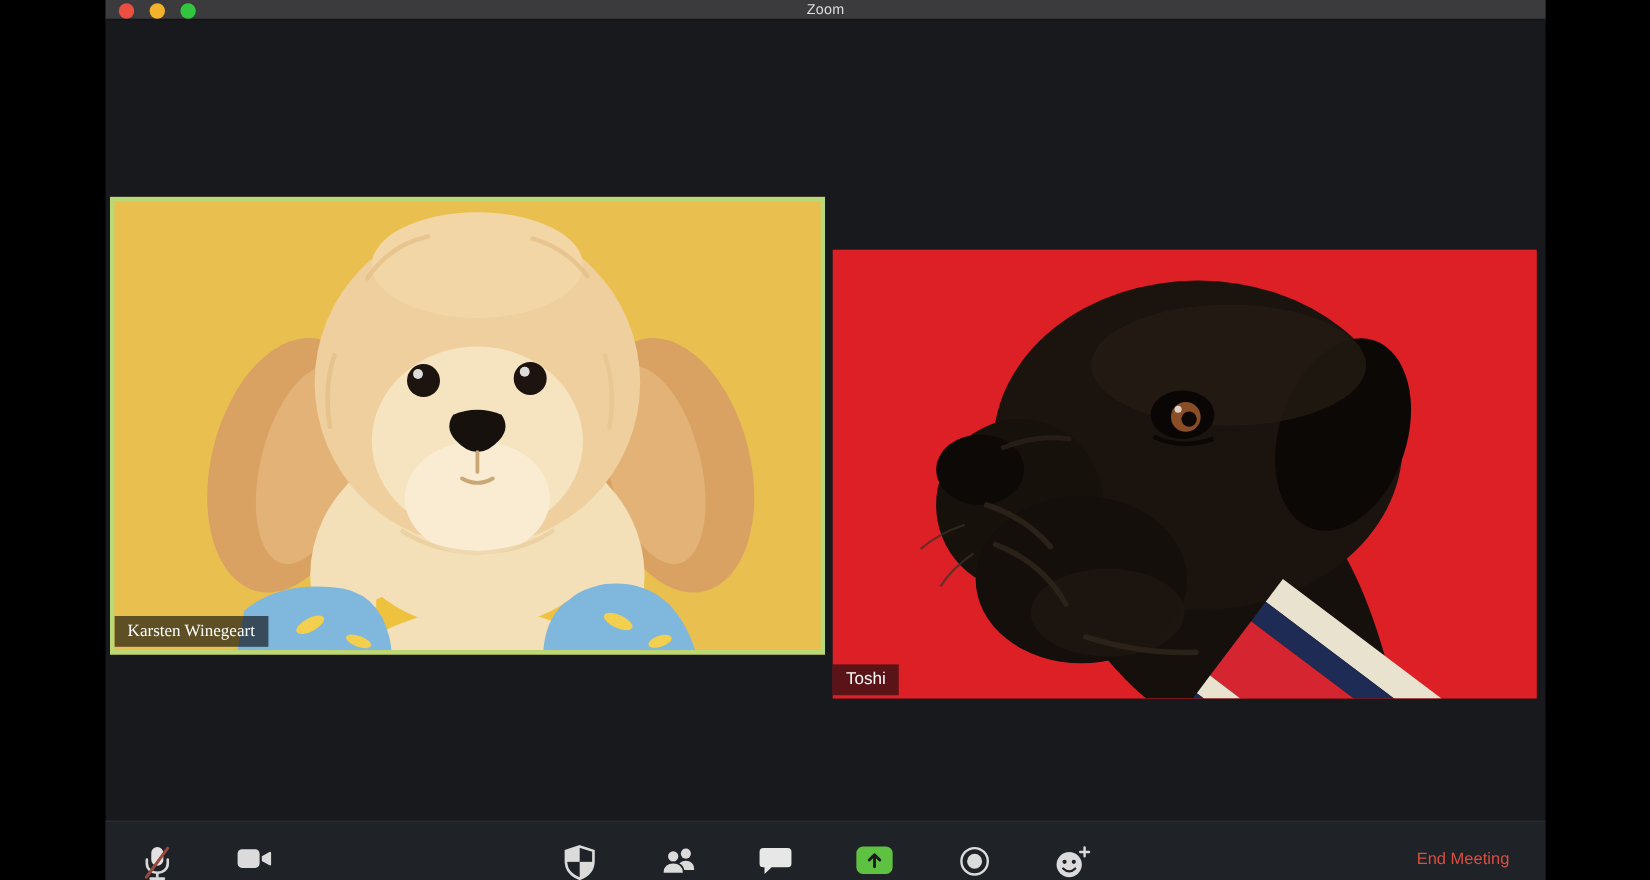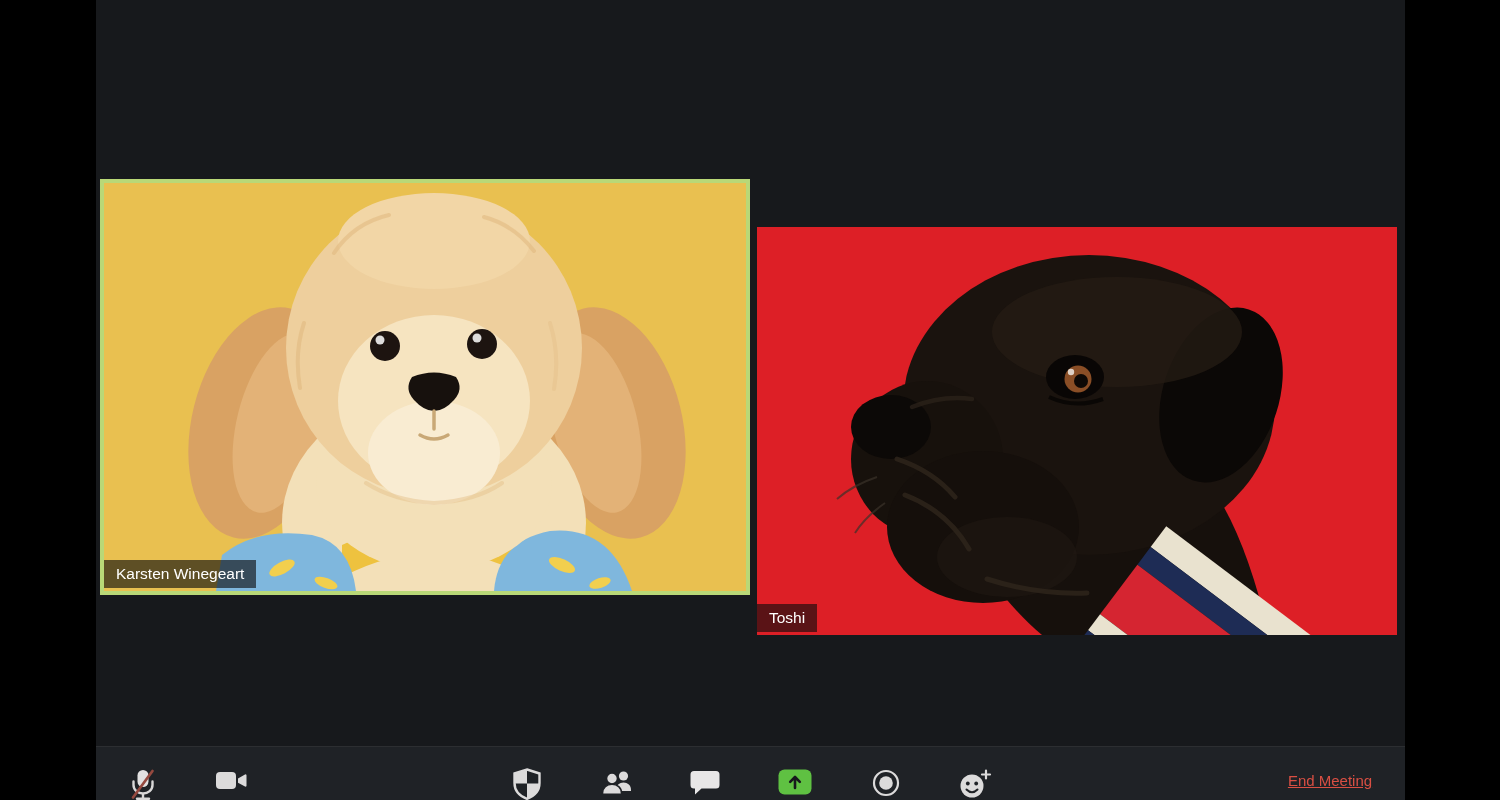--- a/index.html
+++ b/index.html
@@ -28,29 +28,37 @@
   .tile svg.art { position:absolute; inset:0; width:100%; height:100%; display:block; }
   .nametag { position:absolute; left:0; bottom:3px; background:rgba(12,12,12,.63);
              color:#ffffff; font-size:15.5px; padding:5px 12px; white-space:nowrap; }
 
   
   .toolbar { position:absolute; left:0; right:0; bottom:0; height:54px;
              background:#1f2226; border-top:1px solid #2c2e31; }
   .tbtn { position:absolute; top:21px; transform:translateX(-50%);
           display:flex; justify-content:center; cursor:pointer; }
   .end-meeting { position:absolute; top:25px; left:1234px; transform:translateX(-50%);
-                 color:#d94f43; font-size:15px; cursor:pointer; white-space:nowrap;text-decoration:underline; }
+                 color:#d94f43; font-size:15px; cursor:pointer; white-space:nowrap; }
 </style>
 </head>
 <body>
 
 <div class="window">
 
-
-  <div class="tile tile-left" style="border-color: rgb(185, 216, 119);">
+  <div class="titlebar">
+    <div class="lights">
+      <div class="light" style="background: rgb(237, 78, 66);"></div>
+      <div class="light" style="background: rgb(242, 179, 44);"></div>
+      <div class="light" style="background: rgb(50, 198, 62);"></div>
+    </div>
+    <div class="win-title">Zoom</div>
+  </div>
+
+  <div class="tile tile-left" style="border-color: rgb(185, 216, 119); font-family: Liberation Serif, serif;">
     <svg class="art" viewBox="0 0 642 408" preserveAspectRatio="none">
       <rect width="642" height="408" fill="#e9c050"></rect>
 
       <ellipse cx="158" cy="240" rx="70" ry="118" fill="#d9a263" transform="rotate(14 158 240)"></ellipse>
       <ellipse cx="508" cy="240" rx="70" ry="118" fill="#d9a263" transform="rotate(-14 508 240)"></ellipse>
       <ellipse cx="175" cy="240" rx="42" ry="92" fill="#e3b277" transform="rotate(14 175 240)"></ellipse>
       <ellipse cx="491" cy="240" rx="42" ry="92" fill="#e3b277" transform="rotate(-14 491 240)"></ellipse>
 
       <ellipse cx="330" cy="340" rx="152" ry="132" fill="#f3e0b8"></ellipse>
 

